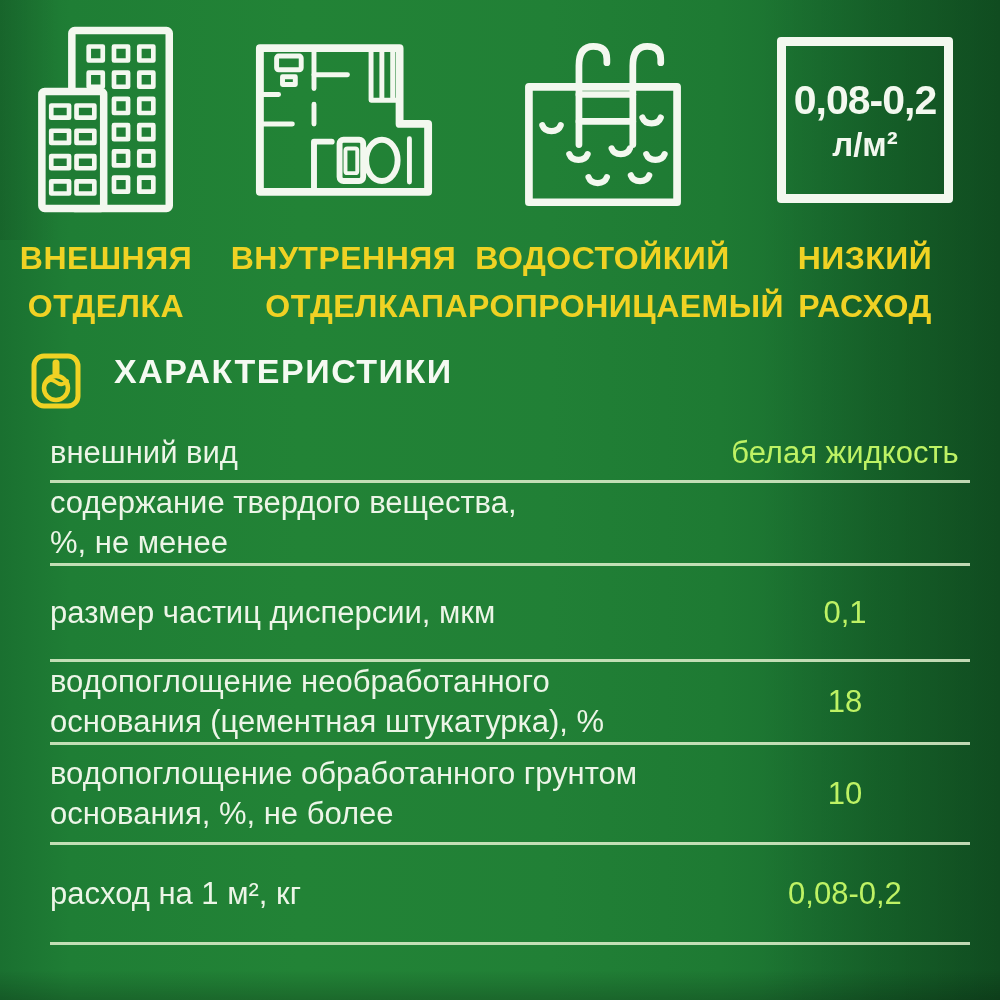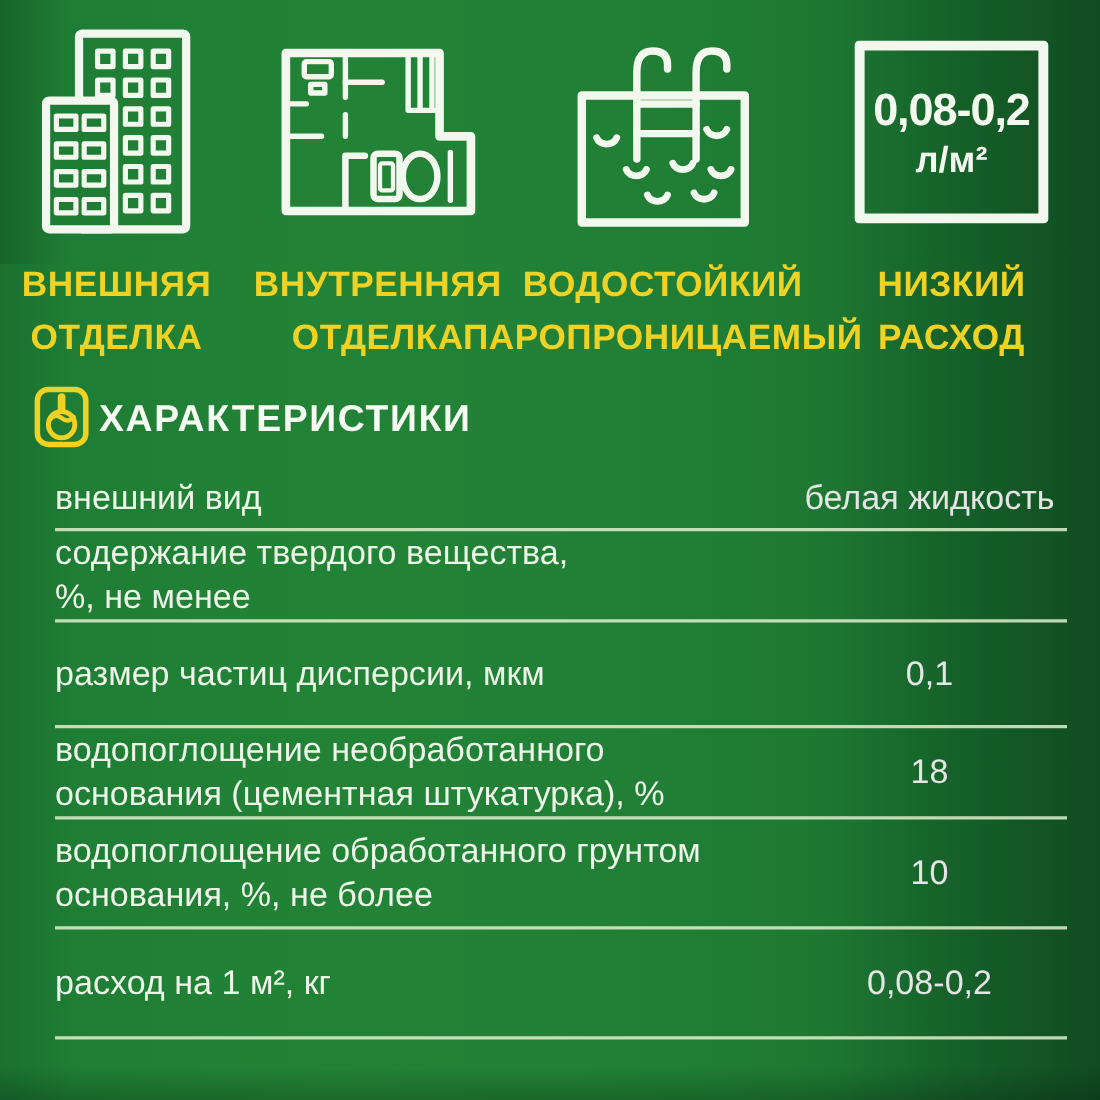--- a/index.html
+++ b/index.html
@@ -53,21 +53,21 @@
     width: 176px; height: 166px;
     border: 9px solid #f3f8ef; border-radius: 4px;
     display: flex; flex-direction: column; align-items: center; justify-content: center;
     color: #f3f8ef; font-weight: bold;
   }
   .rate-value { font-size: 41px; letter-spacing: -1px; }
   .rate-unit  { font-size: 33px; margin-top: 2px; }
 
   
   .characteristics { position: absolute; top: 352px; left: 30px; right: 30px; }
-  .char-header { display: flex; align-items: center; gap: 8px; height: 58px; }
+  .char-header { display: flex; align-items: flex-start; gap: 32px; height: 58px; }
   .char-title {
     color: #f5faf2; font-weight: bold; font-size: 34px; letter-spacing: 1.5px;
   }
   .char-table { margin-top: 16px; }
   .char-row {
     display: flex; align-items: center; justify-content: space-between;
     border-bottom: 3px solid rgba(223, 240, 205, 0.85);
     margin-left: 20px;
   }
   .char-row:nth-child(1) { min-height: 57px; }
@@ -75,21 +75,21 @@
   .char-row:nth-child(3) { min-height: 96px; }
   .char-row:nth-child(4) { min-height: 64px; }
   .char-row:nth-child(5) { min-height: 100px; }
   .char-row:nth-child(6) { min-height: 100px; }
   .char-row:nth-child(7) { min-height: 66px; }
   .char-name {
     color: #ecf5e7; font-size: 31px; line-height: 40px;
     white-space: pre-line; flex: 1; padding-right: 20px;
   }
   .char-value {
-    color: #e5e5e5; font-size: 31px;
+    color: #bef264; font-size: 31px;
     width: 250px; flex: 0 0 250px; text-align: center;
   }
 </style>
 </head>
 <body>
 
 <div class="label-bg"></div>
 <div class="top-left-shade"></div>
 <div class="right-shade"></div>
 <div class="bottom-shade"></div>

